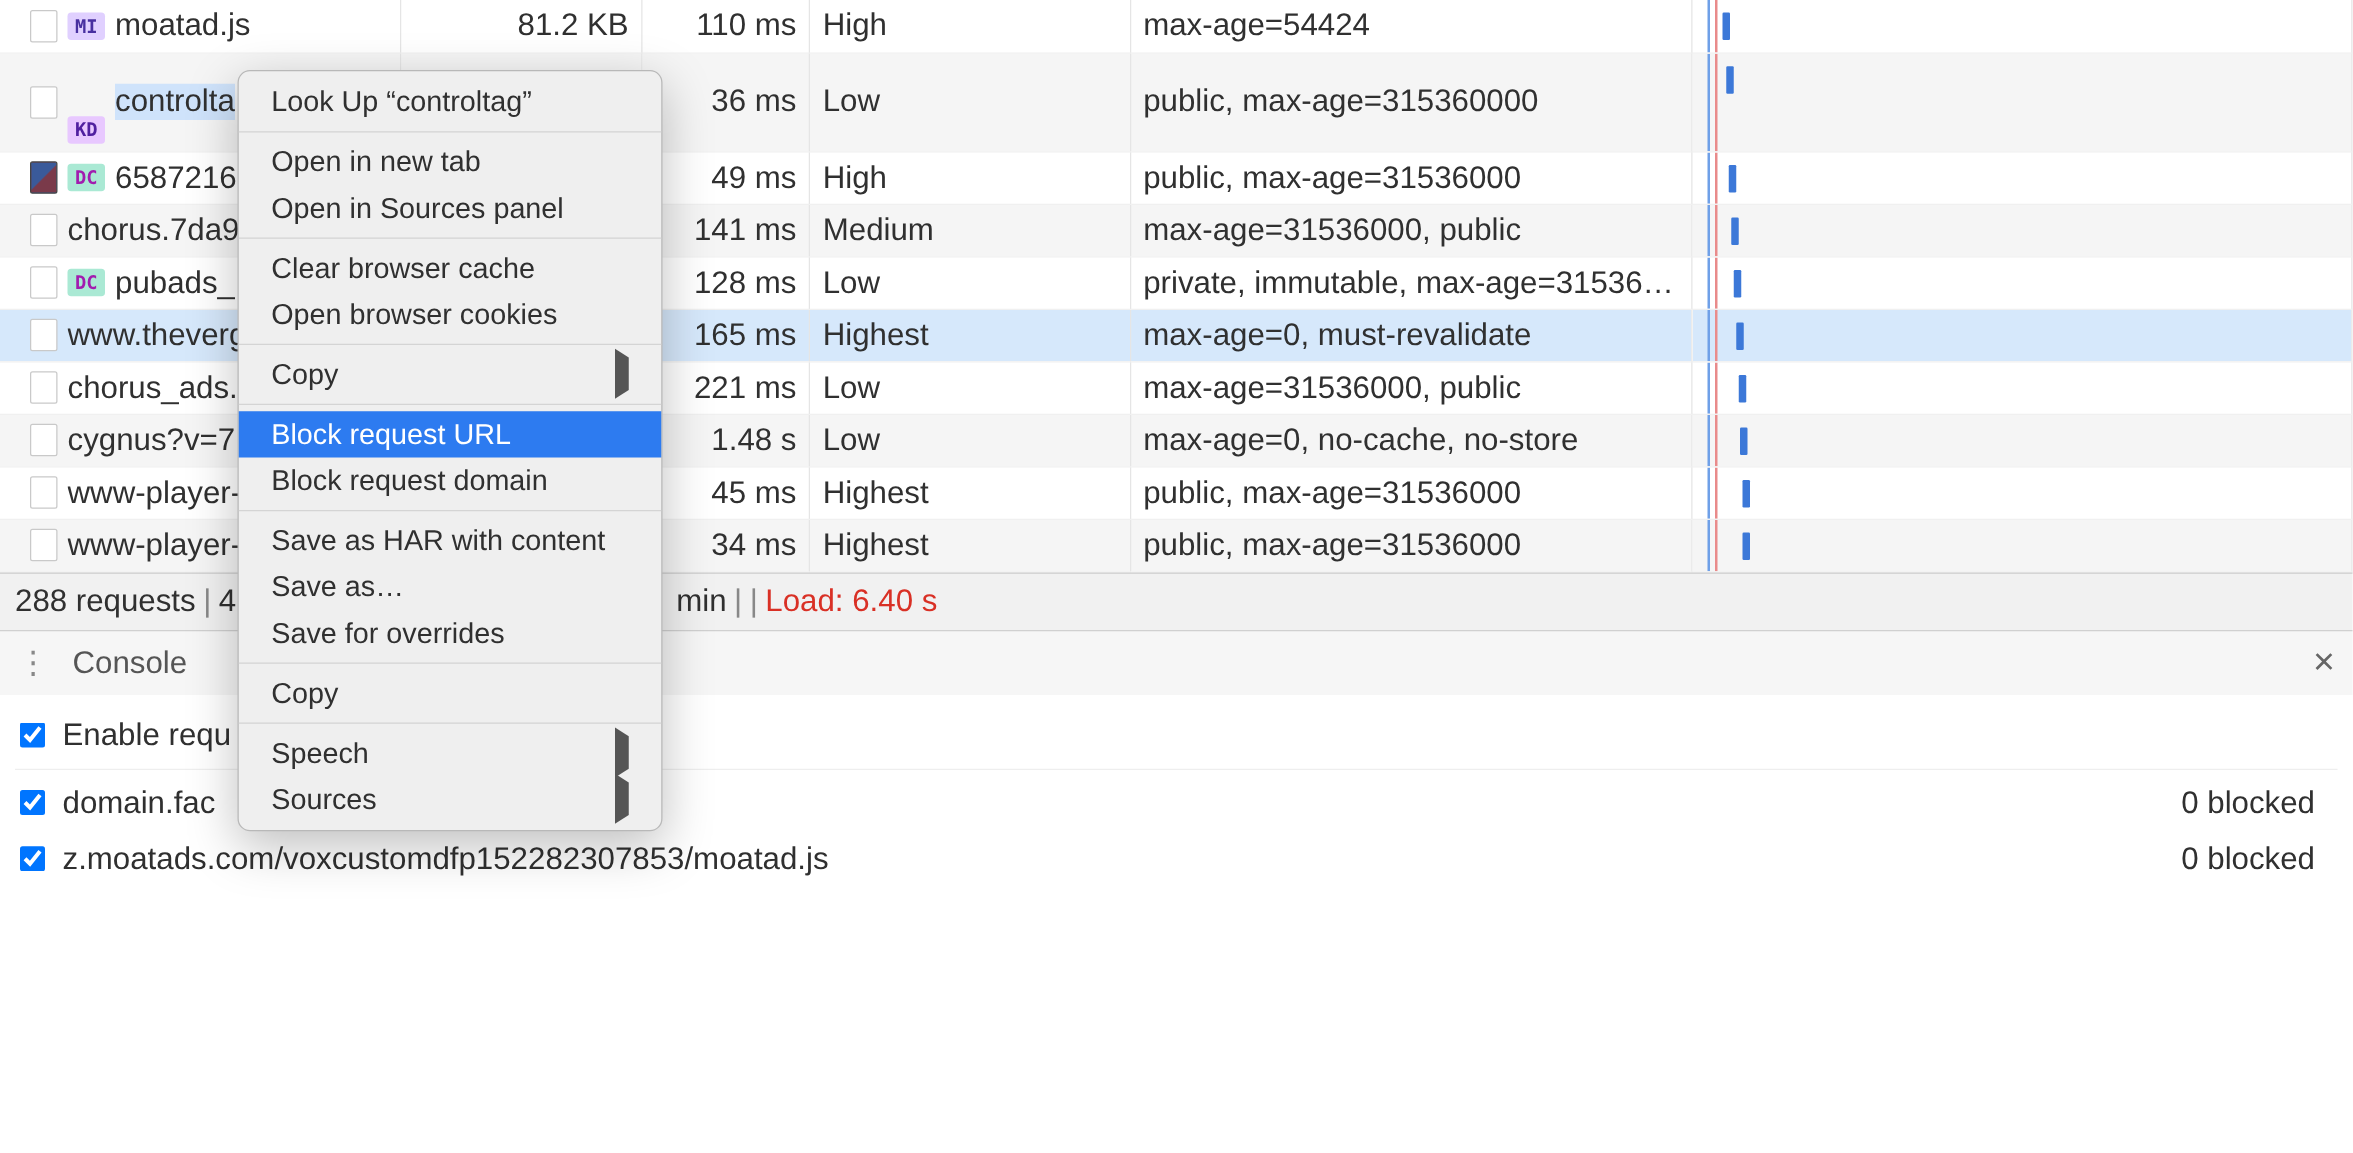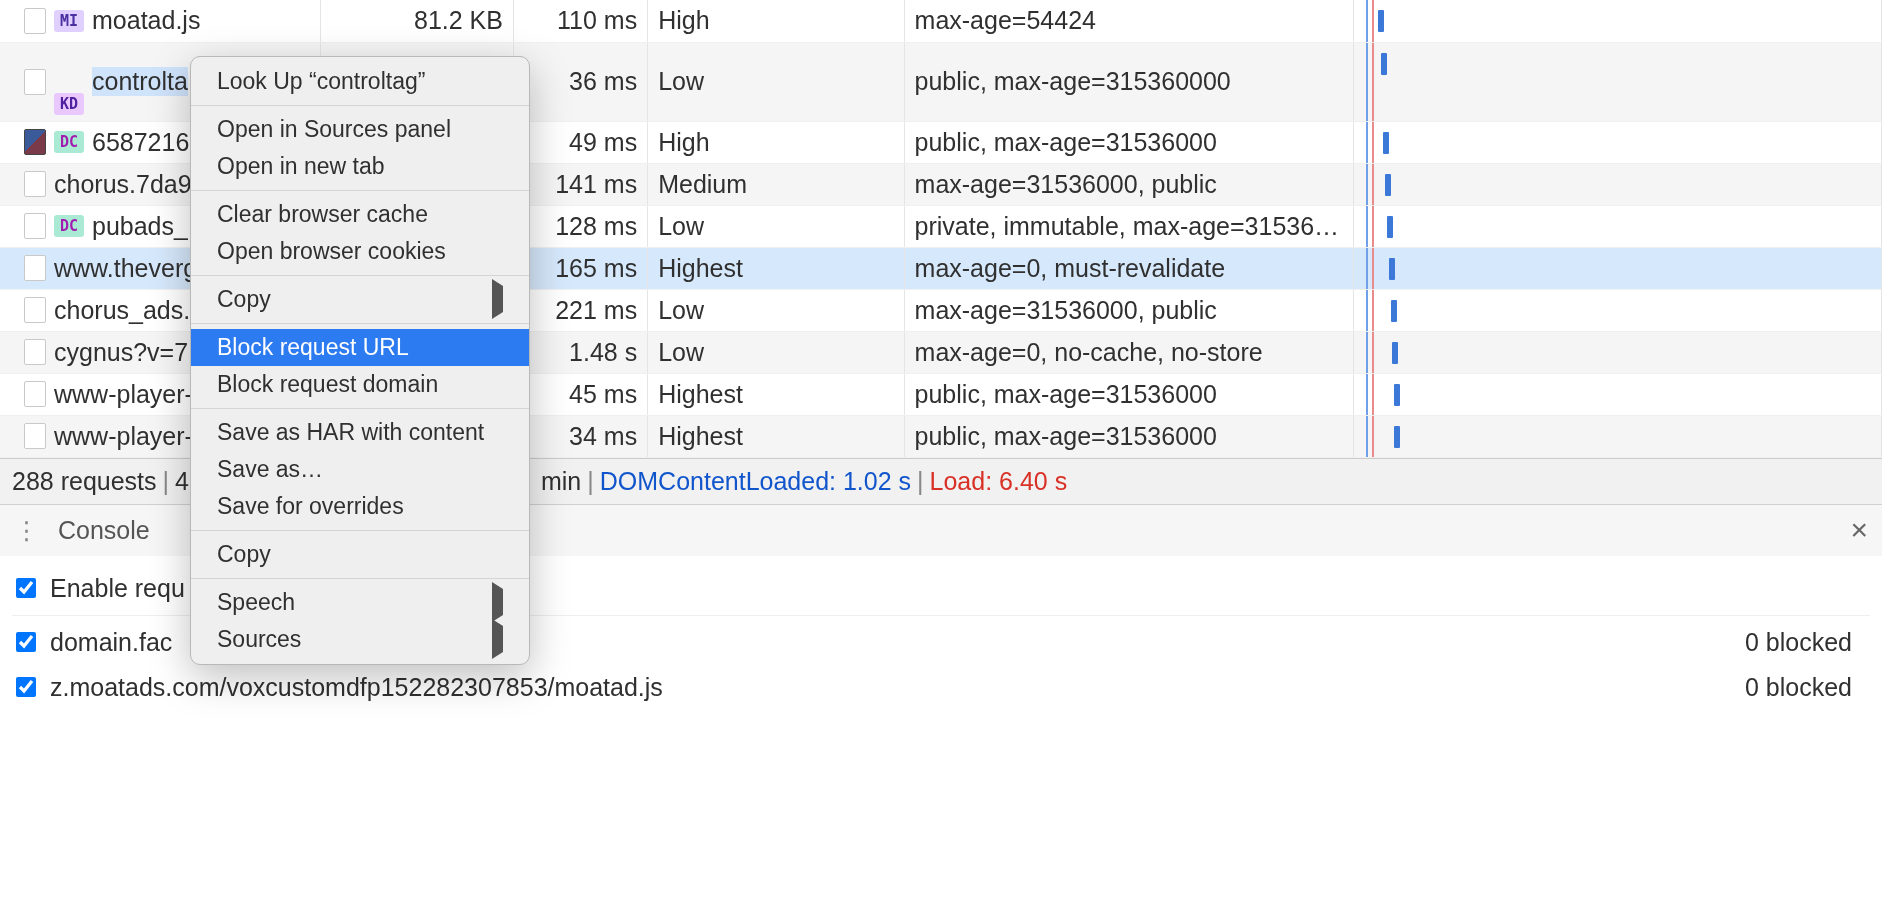--- a/index.html
+++ b/index.html
@@ -296,21 +296,20 @@
       </tbody>
   </table>
 
   <div class="status-bar">
     <span>288 requests</span>
     <span class="status-sep">|</span>
     <span>4</span>
     <span style="width:340px"></span>
     <span>min</span>
     <span class="status-sep">|</span>
-    <span class="dcl">DOMContentLoaded: 1.02 s</span>
     <span class="status-sep">|</span>
     <span class="load">Load: 6.40 s</span>
   </div>
 
   <div class="drawer-tabs">
     <span class="kebab">⋮</span>
     <span class="tab">Console</span>
     <span style="width:280px"></span>
     <span class="tab">ge</span>
     <span class="close">×</span>
@@ -330,22 +329,22 @@
     <div class="drawer-row">
       <input type="checkbox" checked="" style="">
       <span>z.moatads.com/voxcustomdfp152282307853/moatad.js</span>
       <span class="blk">0 blocked</span>
     </div>
   </div>
 
   <div class="ctx">
     <div class="item">Look Up “controltag”</div>
     <hr>
+    <div class="item">Open in new tab</div>
     <div class="item">Open in Sources panel</div>
-    <div class="item">Open in new tab</div>
     <hr>
     <div class="item">Clear browser cache</div>
     <div class="item">Open browser cookies</div>
     <hr>
     <div class="item">
       <span>Copy</span>
         <span class="sub"><span class="tri"></span></span>
     </div>
     <hr>
     <div class="item sel">Block request URL</div>

